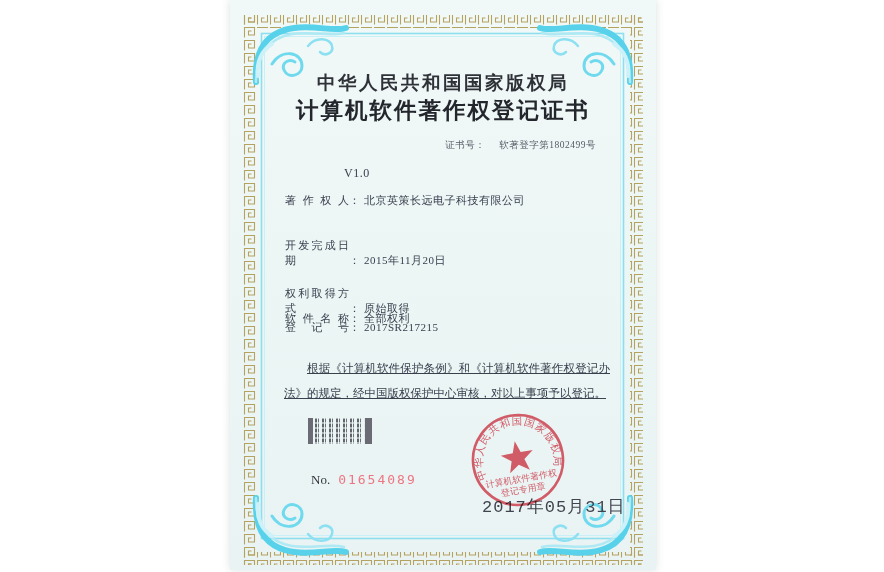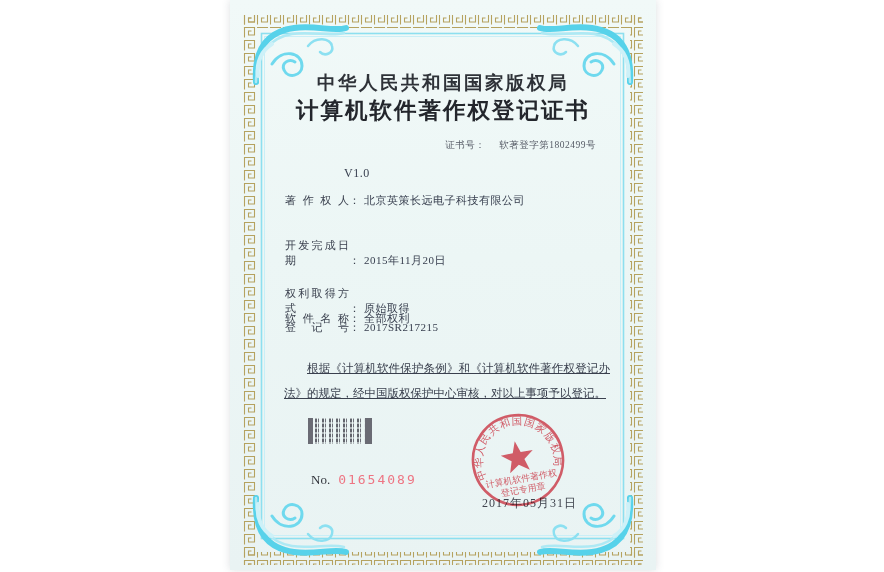--- a/index.html
+++ b/index.html
@@ -42,21 +42,21 @@
       repeating-linear-gradient(90deg,#4b4b55 0 2px, rgba(0,0,0,0) 2px 3px, #5a5a64 3px 4px, rgba(0,0,0,0) 4px 7px);
     box-shadow:inset 5px 0 0 #54545e, inset -7px 0 0 #54545e, inset -10px 0 0 rgba(236,246,245,.9);
     opacity:.85;
   }
   .serial{position:absolute;left:72px;top:472px;font-size:13px;color:#33363d;margin-left:9px;}
   .serial .digits{
     font-family:"DejaVu Sans Mono",monospace;color:#ee7583;font-size:13px;
     letter-spacing:2px;margin-left:8px;
   }
   .issue-date{
-    position:absolute;left:252px;top:495px;font-size:12px;color:#40444e;letter-spacing:1px;
+    position:absolute;left:252px;top:495px;font-size:17px;color:#40444e;letter-spacing:1px;font-family:Liberation Mono, monospace;
   }
   .seal{
     position:absolute;left:228px;top:400px;width:120px;height:120px;
     mix-blend-mode:multiply;opacity:.88;
   }
 </style>
 </head>
 <body>
 
 <div class="paper">

